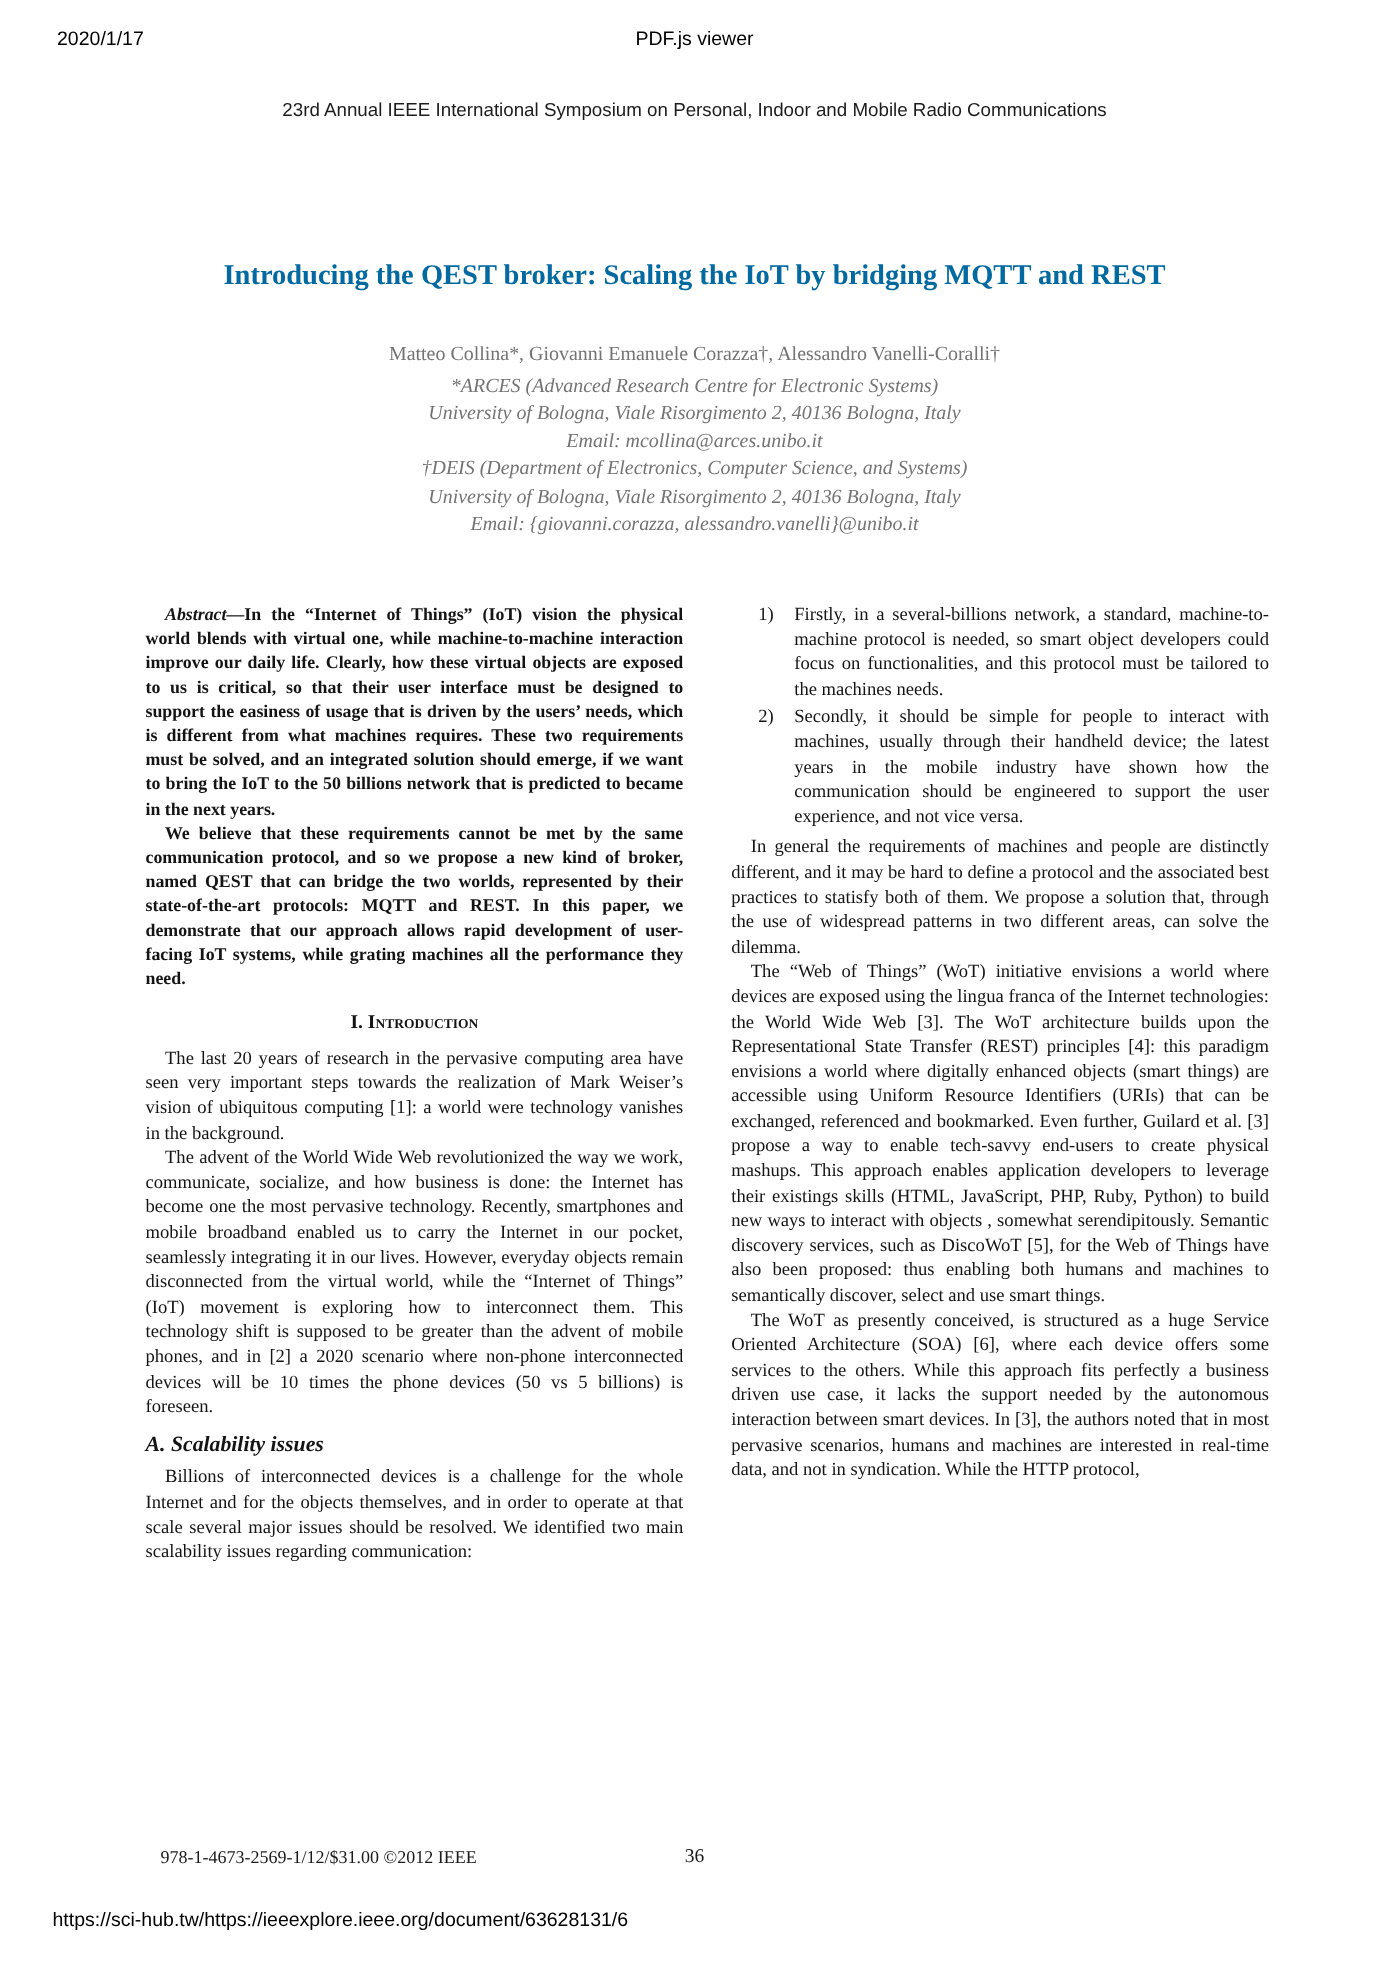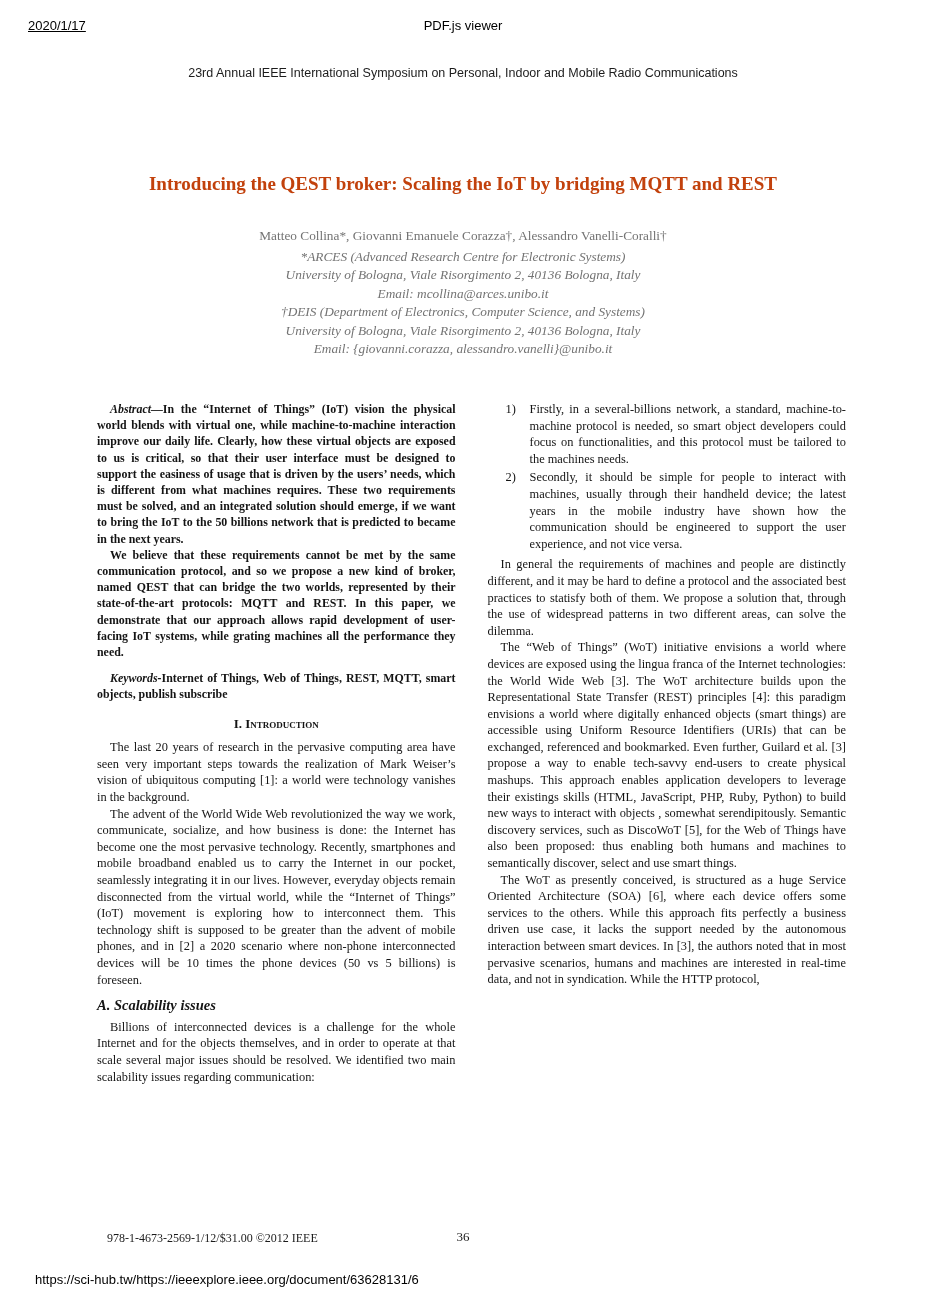--- a/index.html
+++ b/index.html
@@ -12,37 +12,37 @@
     font-family: "Liberation Serif", serif;
     overflow: hidden;
   }
   
   .chrome {
     font-family: "Liberation Sans", sans-serif;
     font-size: 13px;
     color: #000;
   }
   .top-bar { position: absolute; top: 18px; left: 0; right: 0; height: 18px; }
-  .top-date { position: absolute; left: 28px; top: 0; text-decoration: underline; }
+  .top-date { position: absolute; left: 38px; top: 0; }
   .top-title { position: absolute; left: 0; right: 0; top: 0; text-align: center; }
   .bottom-bar { position: absolute; top: 1272px; left: 35px; right: 35px; display: flex; justify-content: flex-start; }
   
   .conf-header {
     position: absolute; top: 66px; left: 0; width: 100%;
     text-align: center;
     font-family: "Liberation Sans", sans-serif;
     font-size: 12.5px;
     color: #1c1c1c;
   }
   .paper-title {
     position: absolute; top: 173px; left: 0; width: 100%;
     text-align: center;
     font-size: 19px;
     font-weight: bold;
-    color: #c2410c;
+    color: #0369a1;
   }
   .authors-block {
     position: absolute; top: 227px; left: 0; width: 100%;
     text-align: center;
     font-size: 13.3px;
     line-height: 18.5px;
     color: #737373;
   }
   .authors-line { font-style: normal; margin-bottom: 2px; }
   .affil-line { font-style: italic; }
@@ -107,23 +107,20 @@
   <div class="affil-line">Email: {giovanni.corazza, alessandro.vanelli}@unibo.it</div>
 </div>
 
 <div class="columns">
 
   <div class="col">
     <p class="para abstract">
       <span class="lead">Abstract—</span><span>In the “Internet of Things” (IoT) vision the physical world blends with virtual one, while machine-to-machine interaction improve our daily life. Clearly, how these virtual objects are exposed to us is critical, so that their user interface must be designed to support the easiness of usage that is driven by the users’ needs, which is different from what machines requires. These two requirements must be solved, and an integrated solution should emerge, if we want to bring the IoT to the 50 billions network that is predicted to became in the next years.</span>
     </p>
     <p class="para abstract">We believe that these requirements cannot be met by the same communication protocol, and so we propose a new kind of broker, named QEST that can bridge the two worlds, represented by their state-of-the-art protocols: MQTT and REST. In this paper, we demonstrate that our approach allows rapid development of user-facing IoT systems, while grating machines all the performance they need.</p>
-    <p class="para keywords">
-      <span class="lead">Keywords-</span><span>Internet of Things, Web of Things, REST, MQTT, smart objects, publish subscribe</span>
-    </p>
     <h2 class="section-heading">I. Introduction</h2>
     <p class="para">The last 20 years of research in the pervasive computing area have seen very important steps towards the realization of Mark Weiser’s vision of ubiquitous computing [1]: a world were technology vanishes in the background.</p>
     <p class="para">The advent of the World Wide Web revolutionized the way we work, communicate, socialize, and how business is done: the Internet has become one the most pervasive technology. Recently, smartphones and mobile broadband enabled us to carry the Internet in our pocket, seamlessly integrating it in our lives. However, everyday objects remain disconnected from the virtual world, while the “Internet of Things” (IoT) movement is exploring how to interconnect them. This technology shift is supposed to be greater than the advent of mobile phones, and in [2] a 2020 scenario where non-phone interconnected devices will be 10 times the phone devices (50 vs 5 billions) is foreseen.</p>
     <h3 class="subsection-heading">A. Scalability issues</h3>
     <p class="para">Billions of interconnected devices is a challenge for the whole Internet and for the objects themselves, and in order to operate at that scale several major issues should be resolved. We identified two main scalability issues regarding communication:</p>
   </div>
 
   <div class="col">
     <div class="list-item">
       <span class="marker">1)</span>

